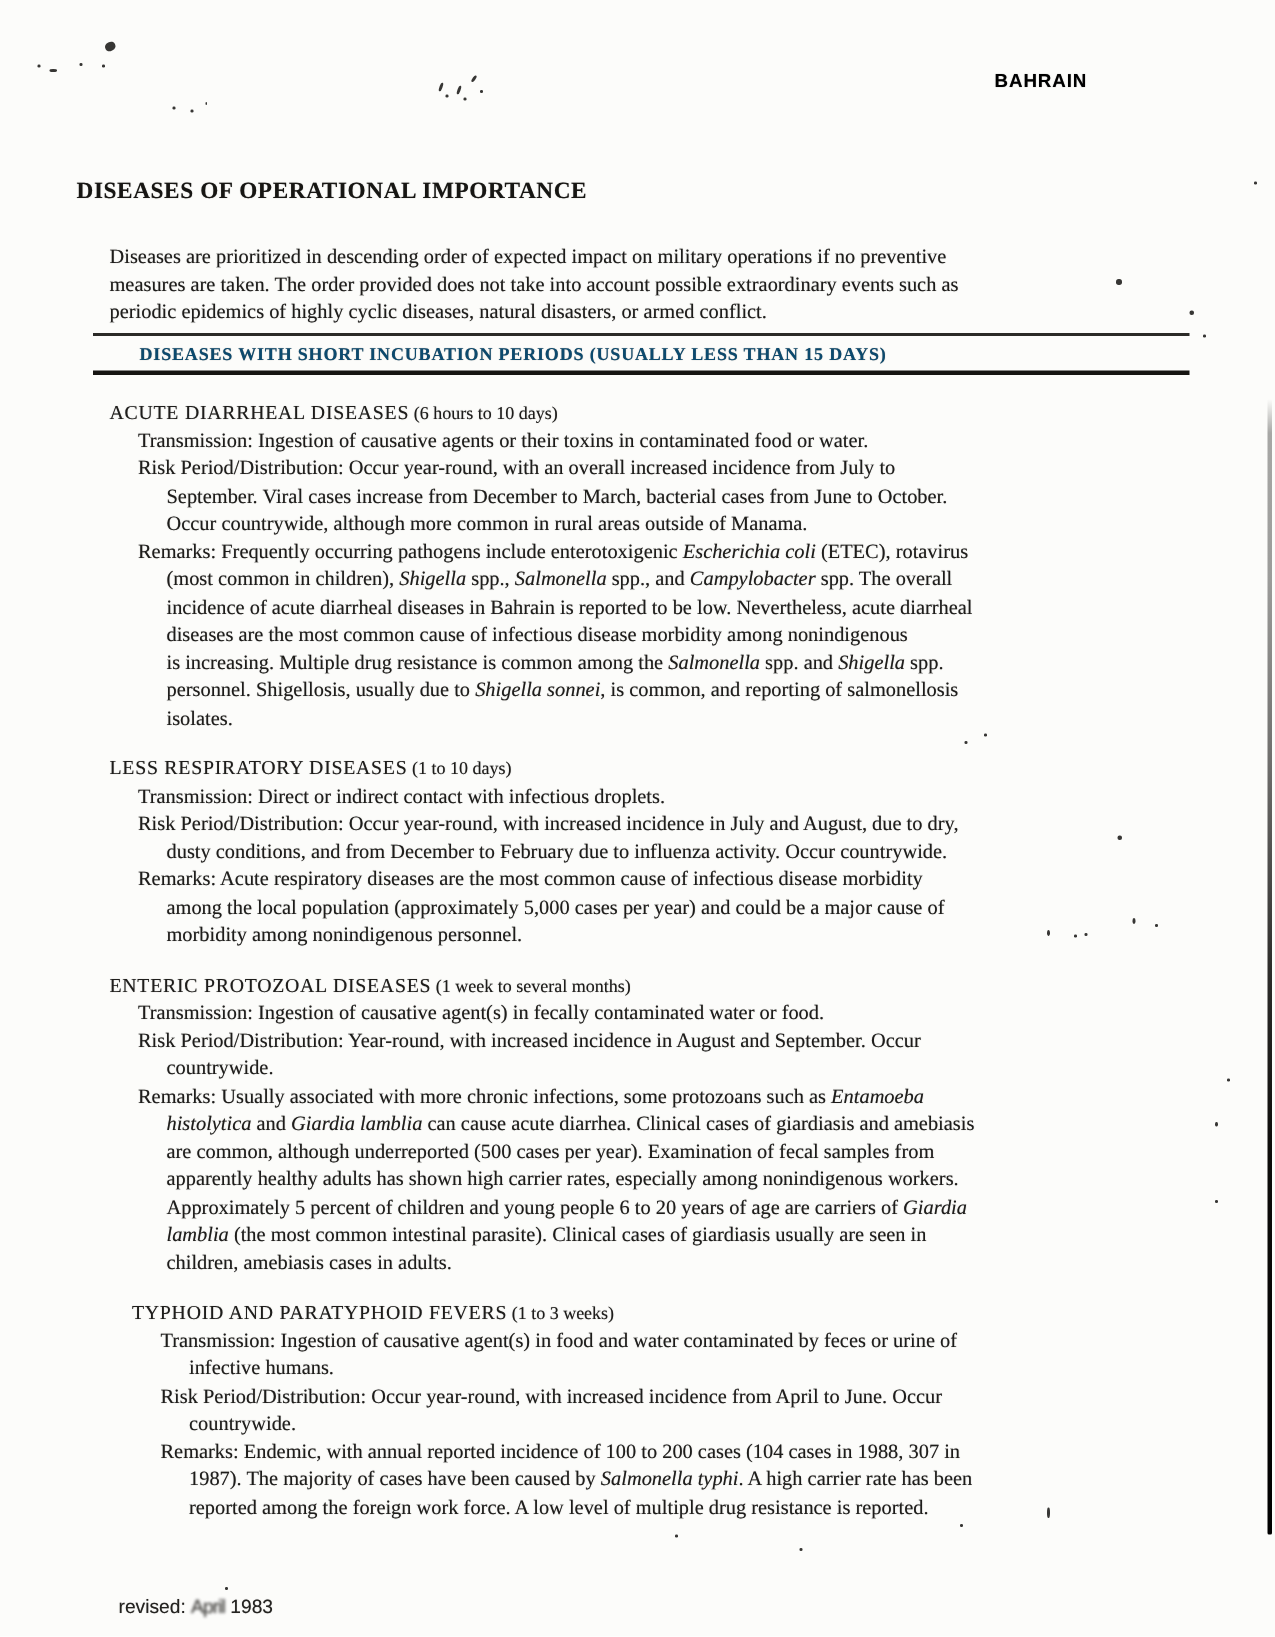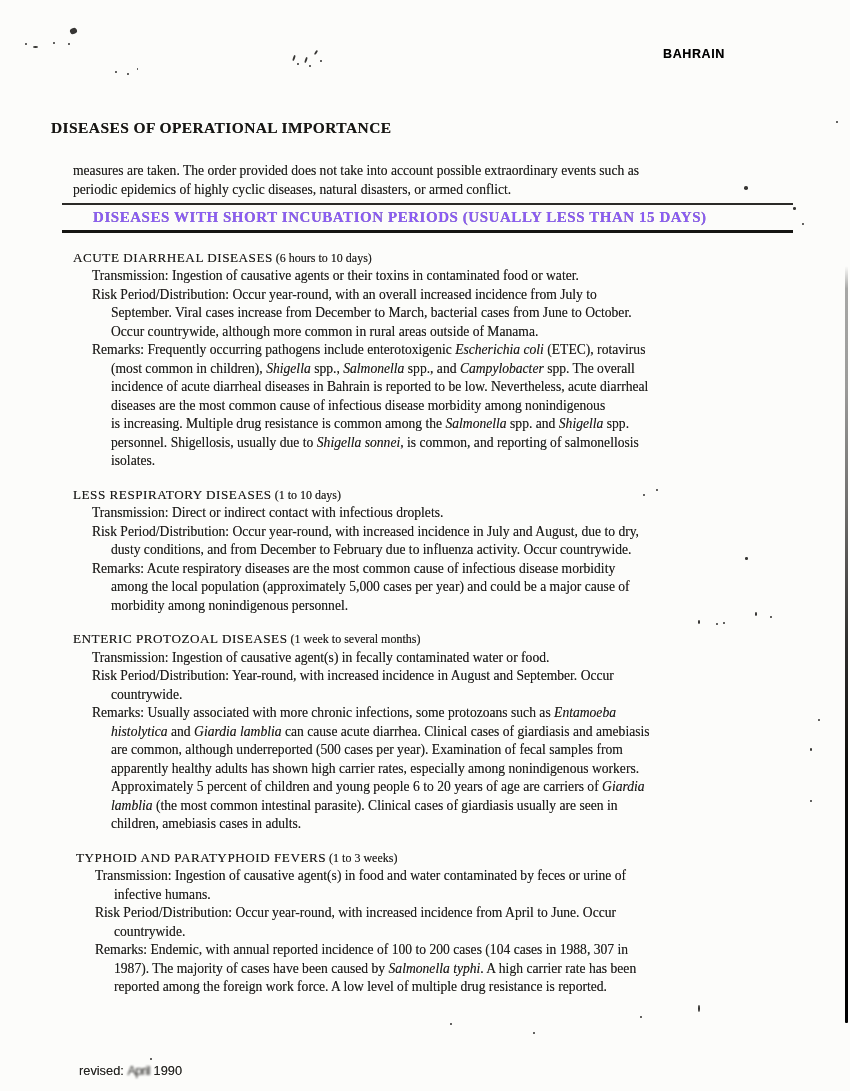--- a/index.html
+++ b/index.html
@@ -49,30 +49,30 @@
   .tline { white-space: nowrap; }
 
   .banner {
     margin-top: 4px;
     margin-left: -11px;
     border-top: 2px solid #2b2a27;
     border-bottom: 3px solid #161512;
     padding: 3px 0 2px 31px;
   }
   .banner span {
-    font-size: 15px;
+    font-size: 12px;
     font-weight: 700;
     letter-spacing: 0.55px;
     white-space: nowrap;
-    color: #8b5cf6;
+    color: #0c4a6e;
   }
 
   .sections { margin-top: 16px; }
   .disease-section + .disease-section { margin-top: 15px; }
-  .disease-section.shifted { margin-left: 3px; }
+  .disease-section.shifted { margin-left: 15px; }
 
   .sec-heading { white-space: nowrap; }
   .sec-name { letter-spacing: 0.5px; font-size: 13.2px; }
   .sec-duration { font-size: 12px; }
 
   .entry .tline.first { padding-left: 19px; }
   .entry .tline.cont  { padding-left: 38px; }
   .entry em { font-style: italic; }
 
   .footer-note {
@@ -119,20 +119,21 @@
 
 <div class="page">
 
   <div class="corner-label">BAHRAIN</div>
 
   <div class="content">
 
     <h1 class="doc-title">DISEASES OF OPERATIONAL IMPORTANCE</h1>
 
     <div class="intro">
+        <div class="tline">Diseases are prioritized in descending order of expected impact on military operations if no preventive</div>
         <div class="tline">measures are taken. The order provided does not take into account possible extraordinary events such as</div>
         <div class="tline">periodic epidemics of highly cyclic diseases, natural disasters, or armed conflict.</div>
       </div>
 
     <div class="banner">
       <span>DISEASES WITH SHORT INCUBATION PERIODS (USUALLY LESS THAN 15 DAYS)</span>
     </div>
 
     <div class="sections">
         <section class="disease-section">
@@ -205,21 +206,21 @@
             <div class="tline cont">reported among the foreign work force. A low level of multiple drug resistance is reported.</div>
           </div>
         </section>
       </div>
 
   </div>
 
   <div class="footer-note">
     <span>revised:</span>
     <span class="smudge">April</span>
-    <span>1990</span>
+    <span>1983</span>
   </div>
 
   <div class="edge-line"></div>
 
   <div id="noise">
       <div class="speck" style="left: 70px; top: 28px; width: 7px; height: 6px; transform: rotate(-25deg);"></div>
       <div class="speck" style="left: 33px; top: 46px; width: 5px; height: 2px;"></div>
       <div class="speck" style="left: 25px; top: 43px; width: 2px; height: 2px;"></div>
       <div class="speck" style="left: 53px; top: 42px; width: 2px; height: 2px;"></div>
       <div class="speck" style="left: 68px; top: 43px; width: 2px; height: 2px;"></div>

